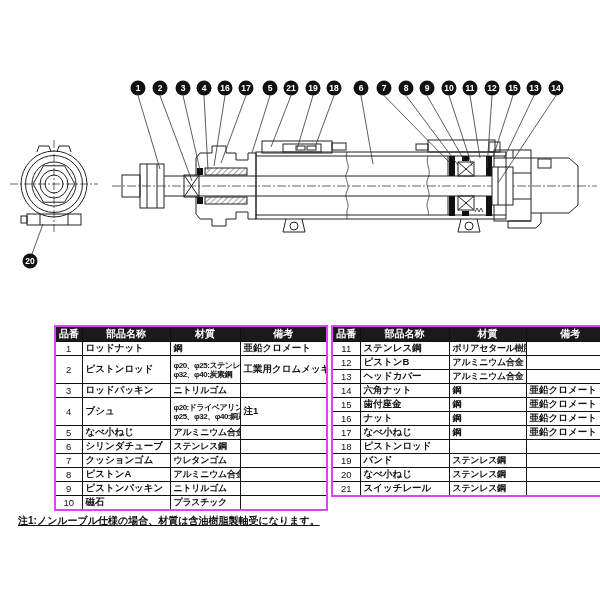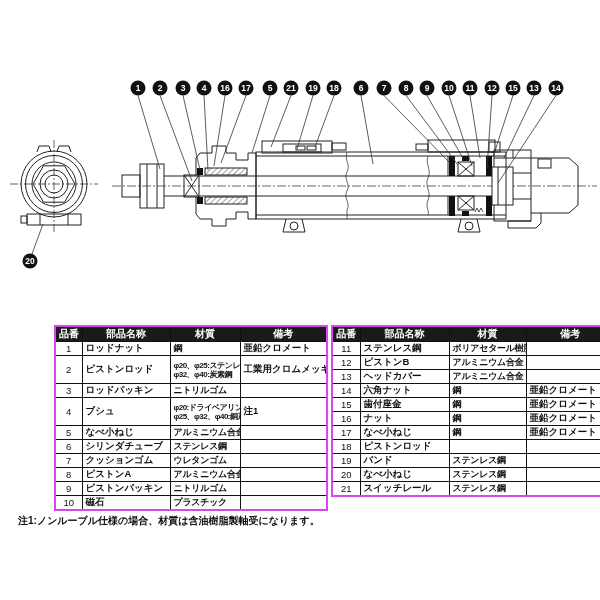--- a/index.html
+++ b/index.html
@@ -2,21 +2,21 @@
 <html><head>
 <meta charset="utf-8">
 <style>
   html,body{margin:0;padding:0;background:#fff;}
   #page{position:relative;width:600px;height:600px;background:#ffffff;overflow:hidden;
         font-family:"Liberation Sans","DejaVu Sans",sans-serif;color:#111;}
   #drawing{position:absolute;left:0;top:0;}
   .note{position:absolute;font-weight:bold;white-space:nowrap;}
   #note-top{left:18px;top:303px;font-size:11px;}
   #note-top .bullet{font-size:10px;margin-right:3px;}
-  #note-bottom{left:18px;top:514px;font-size:10px;}
+  #note-bottom{left:18px;top:514px;font-size:10px;text-decoration:underline;}
   table.parts{position:absolute;top:325px;border-collapse:collapse;table-layout:fixed;
               border:2px solid #d946ef;margin-left:36px;}
   #table-left{left:18px;width:272px;}
   #table-right{left:295px;width:283px;}
   .parts th,.parts td{border:1px solid #111;padding:0 3px;height:13px;overflow:hidden;
                       white-space:nowrap;font-size:9.5px;font-weight:bold;vertical-align:middle;}
   .parts th{background:#1a1a1a;color:#fff;text-align:center;font-size:10px;height:14px;}
   .parts th.no{text-align:center;}
   .parts td.no{text-align:center;font-weight:normal;}
   .parts td.mat{font-size:9px;letter-spacing:-0.3px;}

